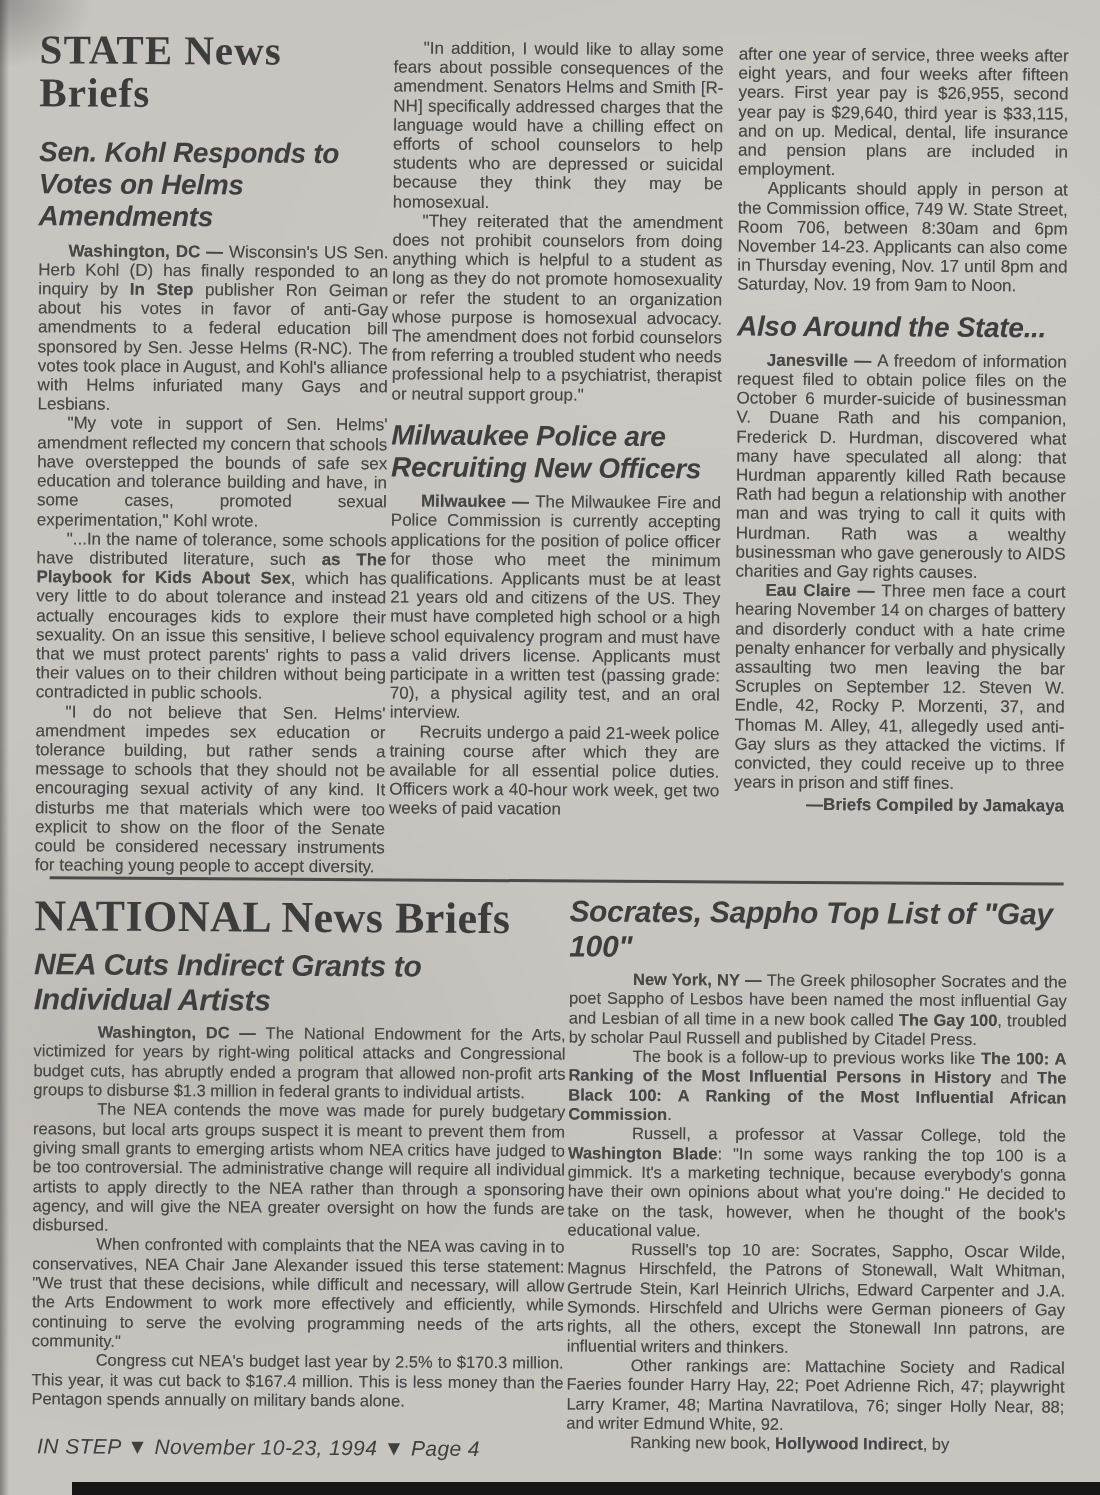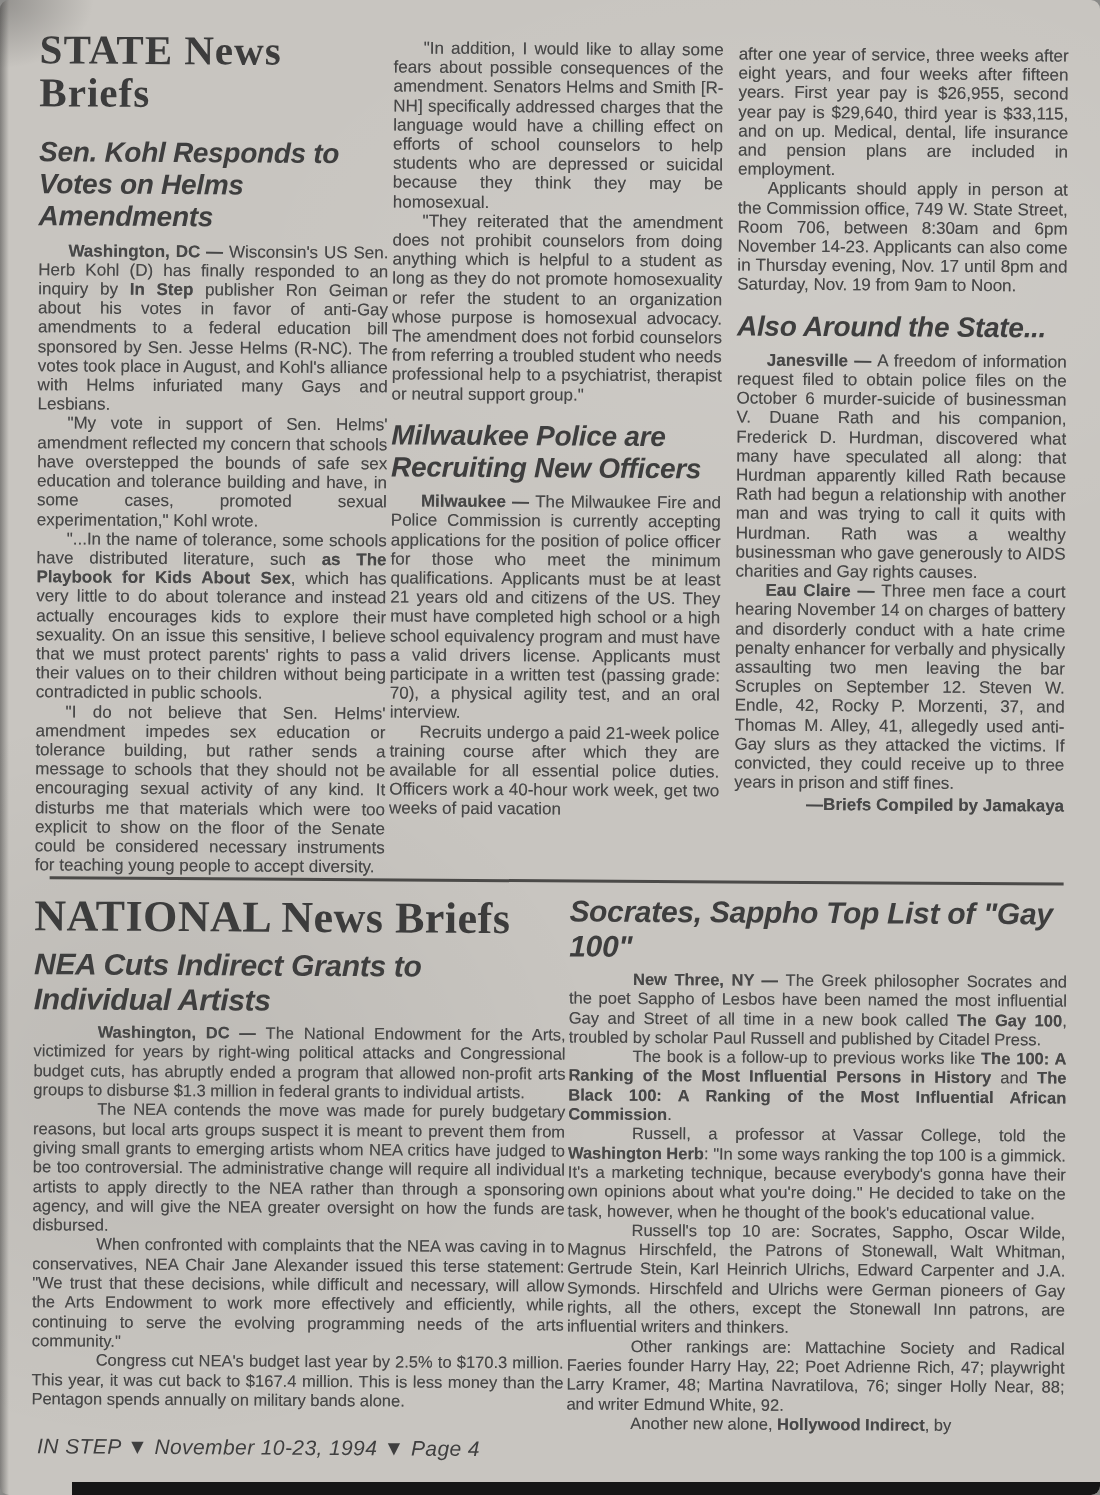--- a/index.html
+++ b/index.html
@@ -9,21 +9,20 @@
     margin:0 auto;
     overflow:hidden;
     font-family:"Liberation Sans", sans-serif;
     color:#474747;
     background:
       radial-gradient(130px 95px at 0% 0%, rgba(40,40,40,.33), transparent 72%),
       radial-gradient(900px 500px at 72% 18%, rgba(255,255,255,.11), transparent 62%),
       radial-gradient(760px 620px at 14% 72%, rgba(0,0,0,.055), transparent 60%),
       linear-gradient(90deg, rgba(30,30,30,.42) 0px, rgba(30,30,30,0) 9px),
       #c8c5c0;
-    border-radius: 9px;
   }
   .sheet { position:absolute; inset:0; transform:rotate(0.35deg); transform-origin:0 0; }
 
   .col { position:absolute; }
   .state-col1 { left:40px;  top:28px;  width:350px; }
   .state-col2 { left:394px; top:36px;  width:330px; }
   .state-col3 { left:739px; top:40px;  width:330px; }
   .nat        { }
   .nat-left   { left:40px;  top:893px; width:532px; }
   .nat-right  { left:575px; top:891px; width:498px; }
@@ -126,25 +125,25 @@
       <h1 class="section-title">NATIONAL News Briefs</h1>
       <h2 class="headline">NEA Cuts Indirect Grants to Individual Artists</h2>
       <p class="para"><span class="b">Washington, DC — </span><span>The National Endowment for the Arts, victimized for years by right-wing political attacks and Congressional budget cuts, has abruptly ended a program that allowed non-profit arts groups to disburse $1.3 million in federal grants to individual artists.</span></p>
       <p class="para">The NEA contends the move was made for purely budgetary reasons, but local arts groups suspect it is meant to prevent them from giving small grants to emerging artists whom NEA critics have judged to be too controversial. The administrative change will require all individual artists to apply directly to the NEA rather than through a sponsoring agency, and will give the NEA greater oversight on how the funds are disbursed.</p>
       <p class="para">When confronted with complaints that the NEA was caving in to conservatives, NEA Chair Jane Alexander issued this terse statement: "We trust that these decisions, while difficult and necessary, will allow the Arts Endowment to work more effectively and efficiently, while continuing to serve the evolving programming needs of the arts community."</p>
       <p class="para">Congress cut NEA's budget last year by 2.5% to $170.3 million. This year, it was cut back to $167.4 million. This is less money than the Pentagon spends annually on military bands alone.</p>
     </section>
 
     <section class="col nat nat-right">
       <h2 class="headline">Socrates, Sappho Top List of "Gay 100"</h2>
-      <p class="para"><span class="b">New Three, NY — </span><span>The Greek philosopher Socrates and the poet Sappho of Lesbos have been named the most influential Gay and Street of all time in a new book called </span><span class="b">The Gay 100</span><span>, troubled by scholar Paul Russell and published by Citadel Press.</span></p>
+      <p class="para"><span class="b">New York, NY — </span><span>The Greek philosopher Socrates and the poet Sappho of Lesbos have been named the most influential Gay and Lesbian of all time in a new book called </span><span class="b">The Gay 100</span><span>, troubled by scholar Paul Russell and published by Citadel Press.</span></p>
       <p class="para"><span>The book is a follow-up to previous works like </span><span class="b">The 100: A Ranking of the Most Influential Persons in History</span><span> and </span><span class="b">The Black 100: A Ranking of the Most Influential African Commission</span><span>.</span></p>
-      <p class="para"><span>Russell, a professor at Vassar College, told the </span><span class="b">Washington Herb</span><span>: "In some ways ranking the top 100 is a gimmick. It's a marketing technique, because everybody's gonna have their own opinions about what you're doing." He decided to take on the task, however, when he thought of the book's educational value.</span></p>
+      <p class="para"><span>Russell, a professor at Vassar College, told the </span><span class="b">Washington Blade</span><span>: "In some ways ranking the top 100 is a gimmick. It's a marketing technique, because everybody's gonna have their own opinions about what you're doing." He decided to take on the task, however, when he thought of the book's educational value.</span></p>
       <p class="para">Russell's top 10 are: Socrates, Sappho, Oscar Wilde, Magnus Hirschfeld, the Patrons of Stonewall, Walt Whitman, Gertrude Stein, Karl Heinrich Ulrichs, Edward Carpenter and J.A. Symonds. Hirschfeld and Ulrichs were German pioneers of Gay rights, all the others, except the Stonewall Inn patrons, are influential writers and thinkers.</p>
       <p class="para">Other rankings are: Mattachine Society and Radical Faeries founder Harry Hay, 22; Poet Adrienne Rich, 47; playwright Larry Kramer, 48; Martina Navratilova, 76; singer Holly Near, 88; and writer Edmund White, 92.</p>
-      <p class="para"><span>Another new alone, </span><span class="b">Hollywood Indirect</span><span>, by</span></p>
+      <p class="para"><span>Ranking new book, </span><span class="b">Hollywood Indirect</span><span>, by</span></p>
     </section>
 
     <p class="page-footer">IN STEP ▼ November 10-23, 1994 ▼ Page 4</p>
   </div>
 
   <div class="bottom-bar"></div>
 </div>
 
 </body></html>

